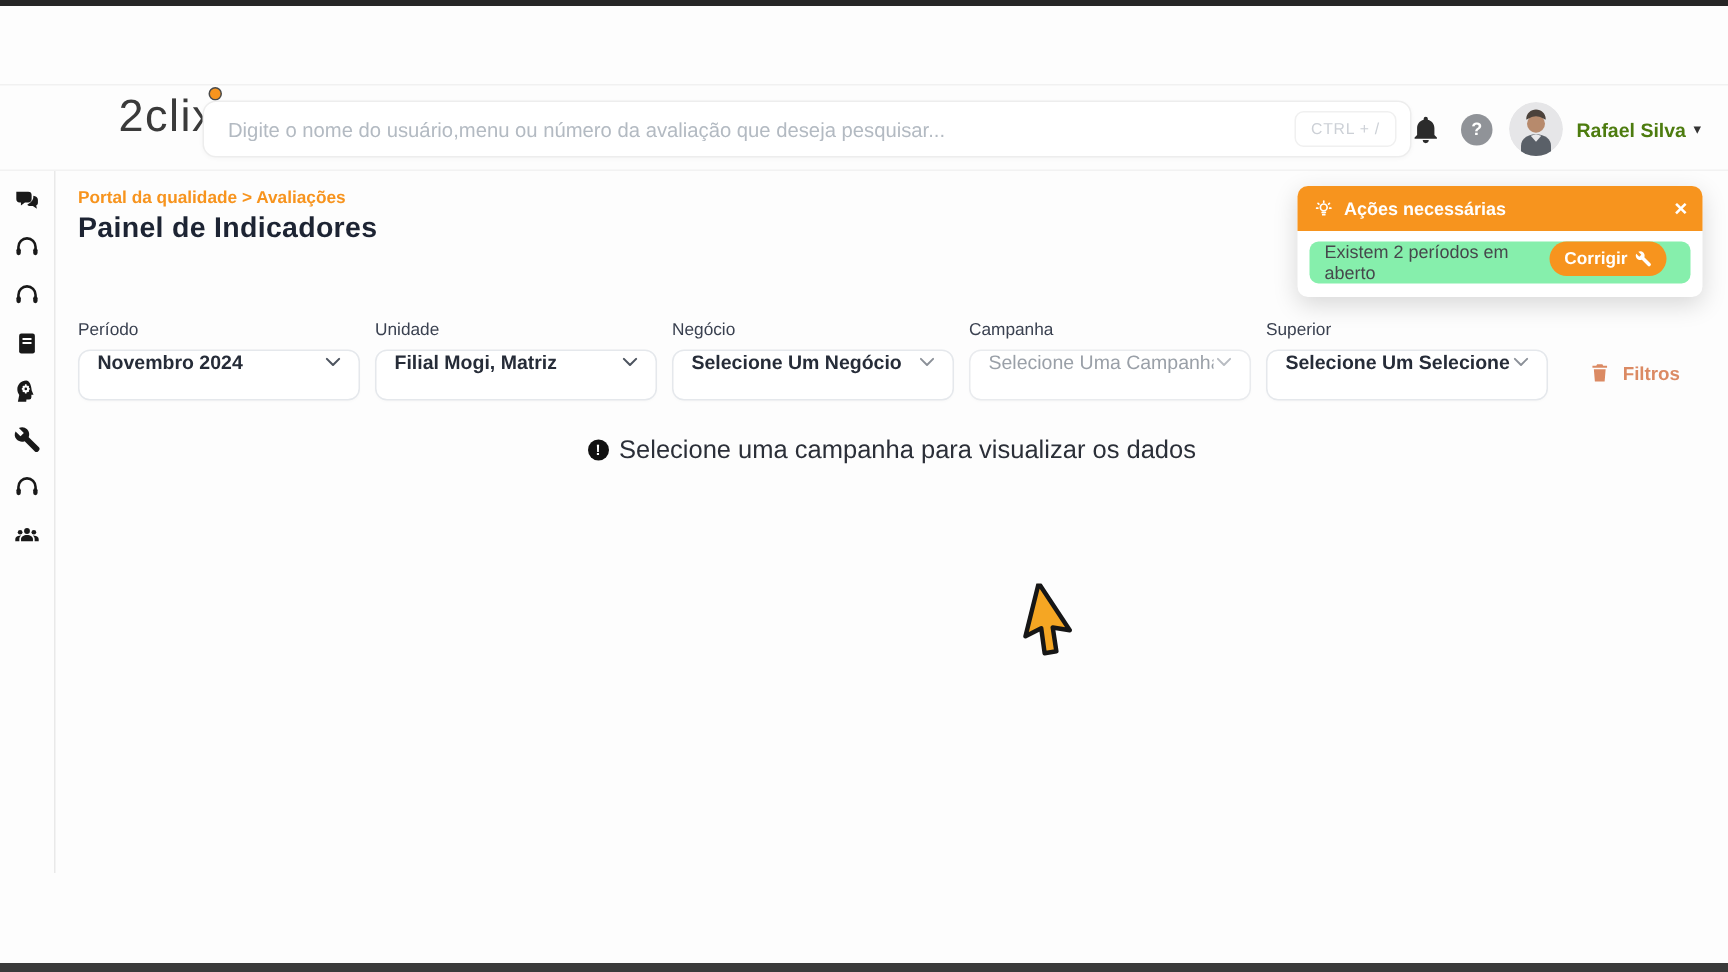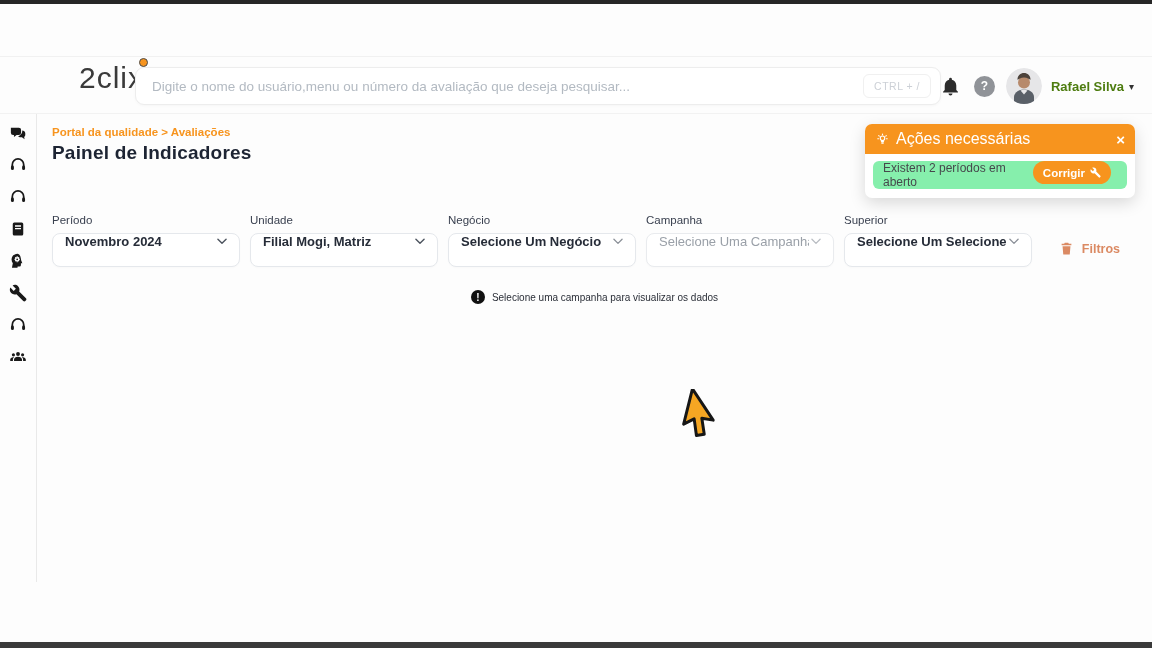--- a/index.html
+++ b/index.html
@@ -60,29 +60,29 @@
   .clear-filters { margin-left:auto; margin-right:32px; margin-top:27px; display:flex; align-items:center;
             gap:8px; cursor:pointer; }
   .clear-filters svg { width:15px; height:15px; }
   .clear-filters span { font-size:12.5px; font-weight:600; color:#db8a63; }
 
   
   .empty { position:absolute; top:176px; left:0; right:0; display:flex; justify-content:center;
            align-items:center; gap:7px; }
   .empty .alert { width:14px; height:14px; border-radius:50%; background:#111; color:#fff; font-size:10px;
            font-weight:bold; display:flex; align-items:center; justify-content:center; }
-  .empty .msg { font-size:10px; font-weight:500; color:#2b2f38; }
+  .empty .msg { font-size:17px; font-weight:500; color:#2b2f38; }
 
   
   .notif { position:absolute; top:124px; right:17px; width:270px; border-radius:7px;
            box-shadow:0 5px 16px rgba(0,0,0,.15); background:#fff; }
   .notif-head { height:30px; background:#F7941E; border-radius:7px 7px 0 0; display:flex; align-items:center;
            padding:0 10px; }
   .notif-head svg { width:15px; height:15px; }
-  .notif-title { margin-left:6px; font-size:16px; font-weight:normal; color:#fff; flex:1; }
+  .notif-title { margin-left:6px; font-size:12px; font-weight:bold; color:#fff; flex:1; }
   .notif-close { color:#fff; font-size:15px; font-weight:bold; cursor:pointer; line-height:1; }
   .notif-body { padding:7px 8px 9px; }
   .notif-pill { background:#86efac; border-radius:6px; height:28px; display:flex; 
            padding:0 16px 0 10px; justify-content:space-between; }
   .notif-msg { font-size:12px; color:#46484c; }
   .corrigir { background:#F7941E; border:none; color:#fff; height:23px; border-radius:12px; padding:0 10px;
            font-size:11.5px; font-weight:bold; display:flex; align-items:center; gap:5px; cursor:pointer;
            font-family:"Liberation Sans", sans-serif; }
   .corrigir svg { width:11px; height:11px; }
 

